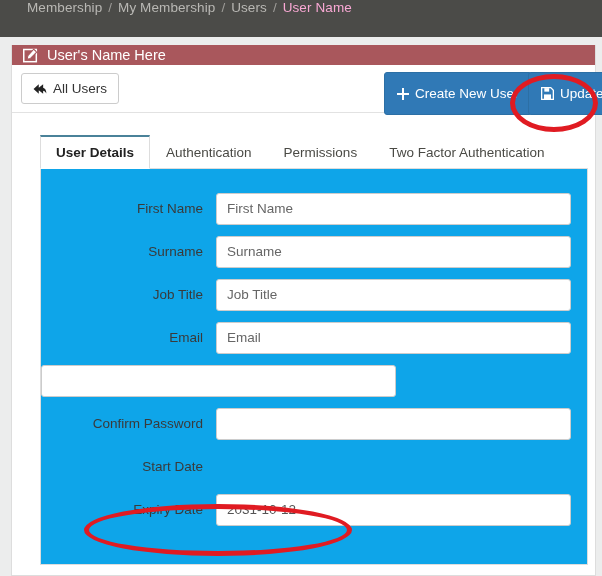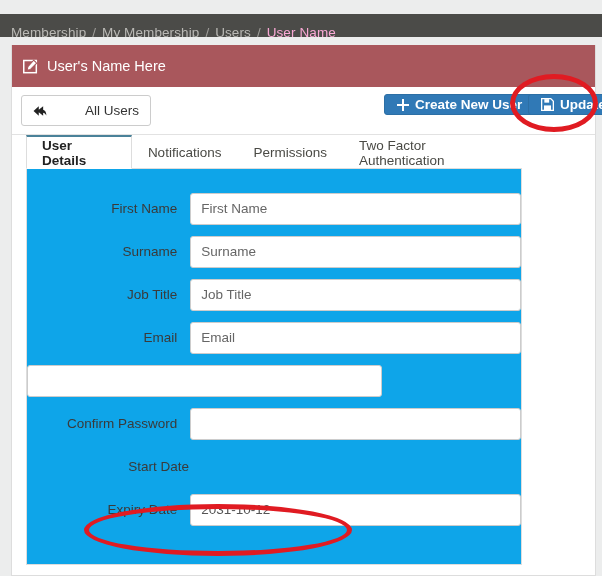--- a/index.html
+++ b/index.html
@@ -13,23 +13,22 @@
     -webkit-font-smoothing: antialiased;
   }
 
   
   .topbar {
     position: absolute;
     left: 0; top: 0;
     width: 602px; height: 37px;
     background: #4b4b48;
     display: flex;
-    align-items: center;
-    padding-left: 11px;
-    margin-top: 14px;
+    align-items: flex-start;
+    padding-left: 27px;
   }
   .crumbs { display: flex; align-items: center; font-size: 13.5px; }
   .crumb { color: #b9b8b4; letter-spacing: .1px; }
   .crumb.active { color: #f9a8d4; }
   .crumb-sep { color: #9e9d99; margin: 0 6px; }
 
   
   .page {
     position: absolute;
     left: 0; top: 37px;
@@ -40,21 +39,21 @@
   
   .panel {
     position: absolute;
     left: 11px; top: 8px;
     width: 585px; height: 531px;
     background: #ffffff;
     border: 1px solid #ddd;
     border-top: none;
   }
   .panel-heading {
-    height: 42px;
+    height: 20px;
     background: #a9575c;
     display: flex;
     align-items: center;
     padding-left: 11px;
     color: #ffffff;
     font-size: 14.5px;
   }
   .panel-heading .edit-ic { margin-right: 9px; display: flex; align-items: center; }
 
   .panel-toolbar {
@@ -76,40 +75,39 @@
     white-space: nowrap;
   }
   .btn-default {
     position: absolute;
     left: 9px; top: 8px;
     height: 31px;
     padding: 0 11px;
     background: #ffffff;
     border: 1px solid #cccccc;
     color: #333333;
-    gap: 32px;
   }
   .btn-primary {
     position: absolute;
-    height: 21px;
+    height: 43px;
     padding: 0 12px;
     background: #3079b6;
     border: 1px solid #2c6fa5;
     color: #ffffff;
-    font-weight: bold;
+    font-weight: normal;
   }
   #btn-create { left: 372px; top: 7px; }
   #btn-update { left: 516px; top: 7px; }
   .btn .ic { margin-right: 6px; display: inline-flex; align-items: center; }
 
   
   .tabs-wrap {
     position: absolute;
-    left: 14px; top: 90px;
-    width: 496px; height: 430px;
+    left: 28px; top: 90px;
+    width: 548px; height: 430px;
   }
   .tabs {
     display: flex;
     align-items: flex-end;
     height: 34px;
     border-bottom: 1px solid #dddddd;
   }
   .tab {
     height: 34px;
     padding: 0 15px;
@@ -234,21 +232,21 @@
             <rect x="3.2" y="8.0" width="7.6" height="5.3" fill="#ffffff"></rect>
           </svg>
         </span>
         <span>Update</span>
       </div>
     </div>
 
     <div class="tabs-wrap">
       <div class="tabs" id="tabs">
           <div class="tab active">User Details</div>
-          <div class="tab">Notifications</div>
+          <div class="tab">Authentication</div>
           <div class="tab">Permissions</div>
           <div class="tab">Two Factor Authentication</div>
         </div>
       <div class="tab-panel">
         <div id="form">
             <div class="form-row">
               <div class="form-label">First Name</div>
               <input class="form-input" type="text" placeholder="First Name" value="" style="">
             </div>
             <div class="form-row">

